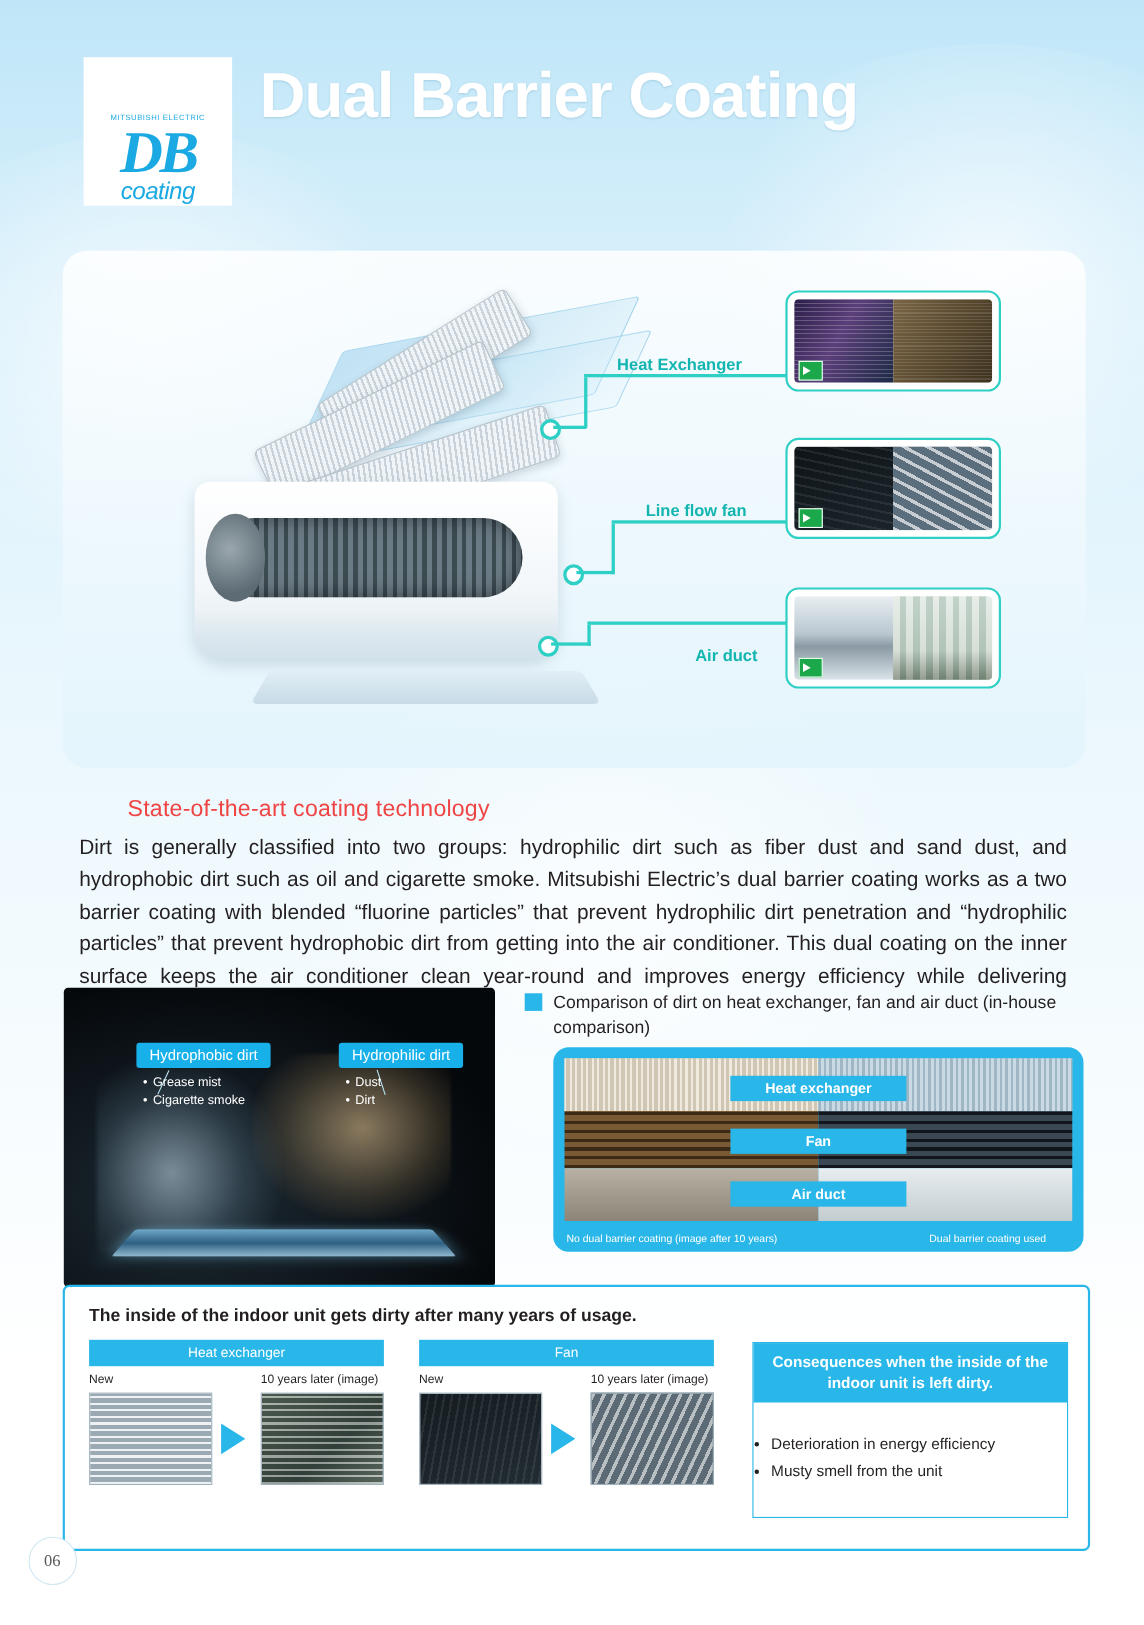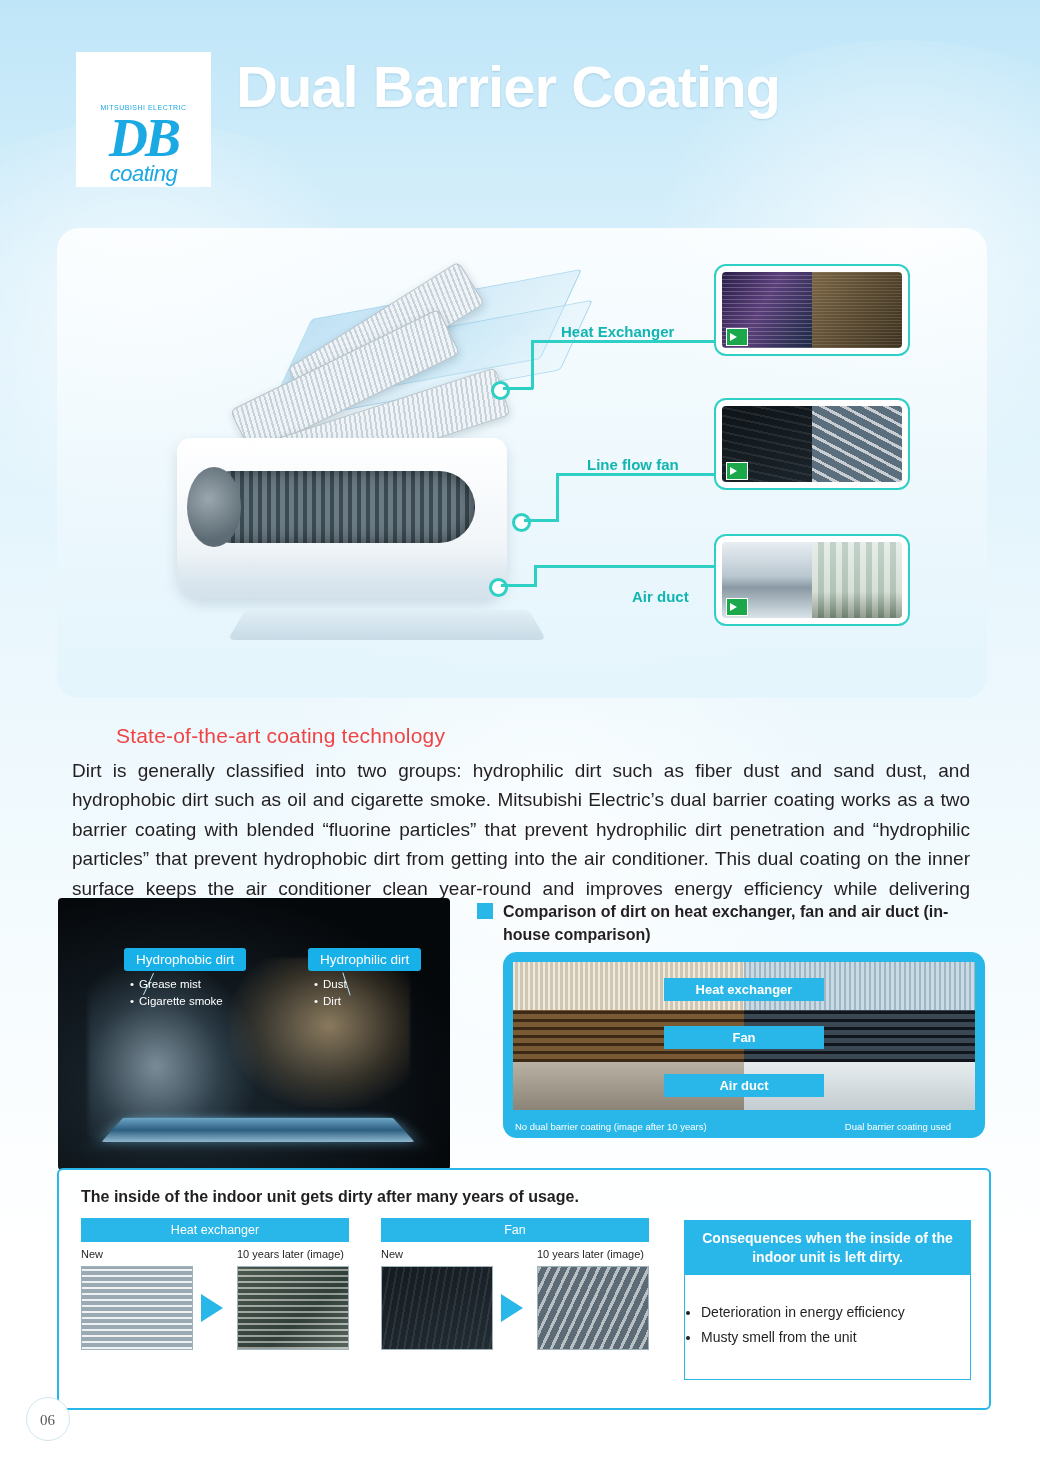--- a/index.html
+++ b/index.html
@@ -313,21 +313,21 @@
     position: absolute;
     left: 477px; top: 903px;
     width: 16px; height: 16px;
     background: #29b6e8;
   }
   .cmp-head {
     position: absolute;
     left: 503px; top: 900px;
     width: 470px;
     font-size: 16px;
-    font-weight: bold;
+    font-weight: normal;
     line-height: 1.45;
     color: #231f20;
   }
   .cmp-panel {
     position: absolute;
     left: 503px; top: 952px;
     width: 482px; height: 186px;
     background: #29b6e8;
     border-radius: 14px;
     padding: 10px;

